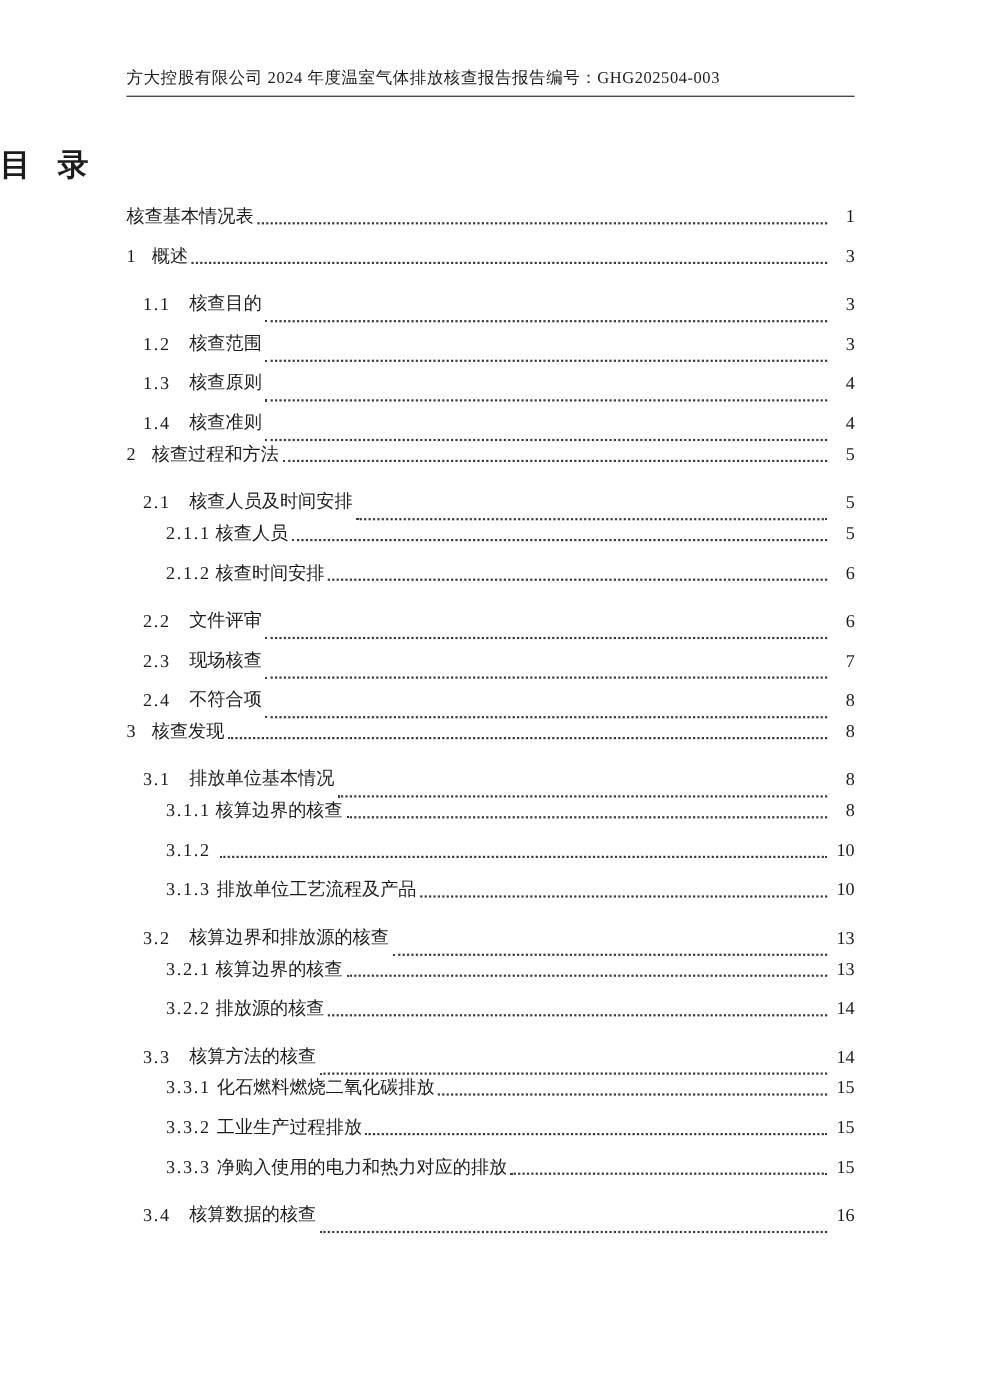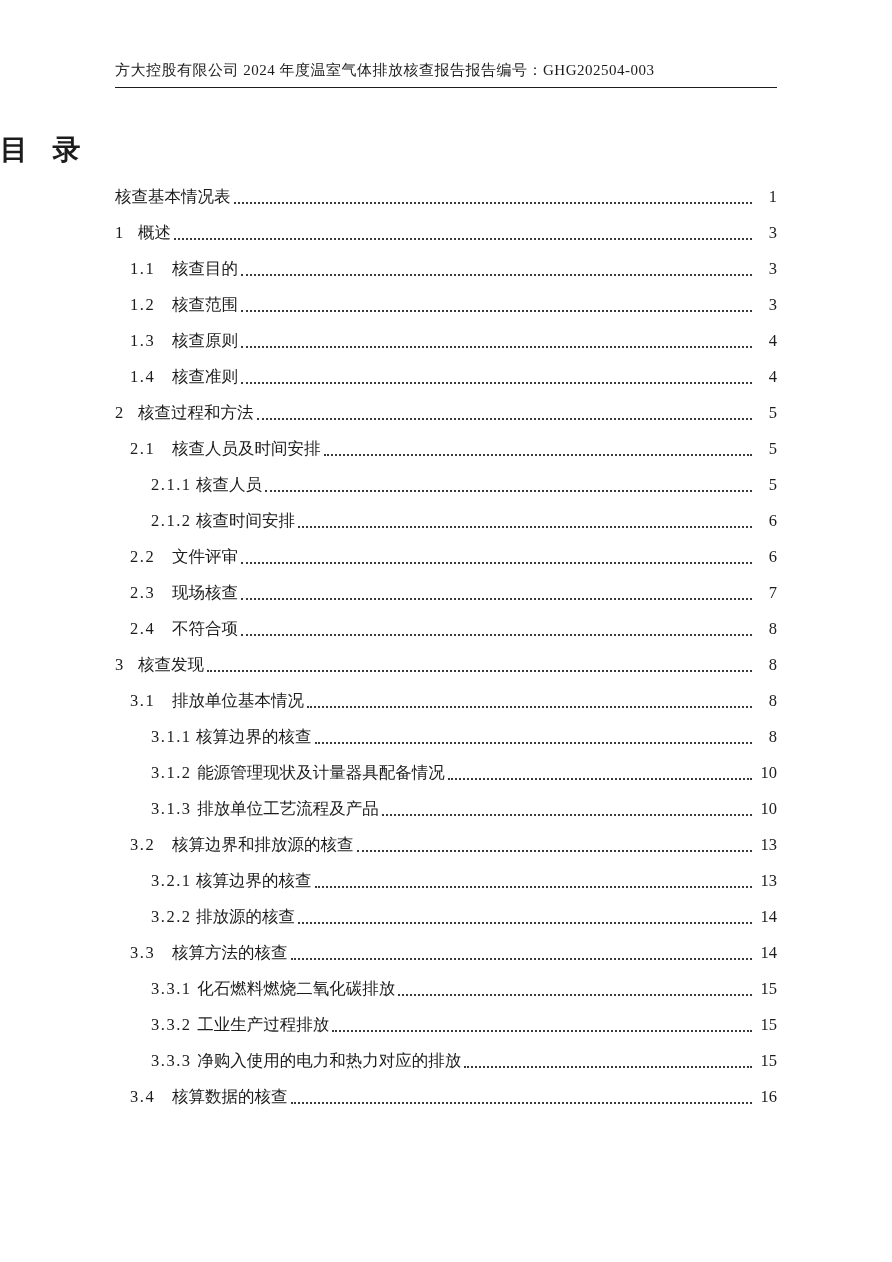--- a/index.html
+++ b/index.html
@@ -56,21 +56,21 @@
     height: 36px;
     font-size: 16.5px;
     cursor: pointer;
   }
   .toc-row .num {
     white-space: pre;
     letter-spacing: 1.5px;
     flex: 0 0 auto;
   }
   .toc-row.lvl0 { padding-left: 0; }
-  .toc-row.lvl1 { padding-left: 15px; }
+  .toc-row.lvl1 { padding-left: 15px; align-items: flex-end; }
   .toc-row.lvl2 { padding-left: 36px; }
   .toc-row.lvl0 .num { min-width: 23px; }
   .toc-row.lvl1 .num { min-width: 42px; }
   .toc-row.lvl2 .num { min-width: 45px; }
   .toc-row .entry-title {
     white-space: nowrap;
     flex: 0 0 auto;
   }
   .toc-row .leader {
     flex: 1 1 auto;
@@ -192,21 +192,20 @@
       <span class="pagenum">8</span>
     </div>
       <div class="toc-row lvl2">
       <span class="num">3.1.1</span>
       <span class="entry-title">核算边界的核查</span>
       <span class="leader"></span>
       <span class="pagenum">8</span>
     </div>
       <div class="toc-row lvl2">
       <span class="num">3.1.2 </span>
-      <span class="entry-title">能源管理现状及计量器具配备情况</span>
       <span class="leader"></span>
       <span class="pagenum">10</span>
     </div>
       <div class="toc-row lvl2">
       <span class="num">3.1.3 </span>
       <span class="entry-title">排放单位工艺流程及产品</span>
       <span class="leader"></span>
       <span class="pagenum">10</span>
     </div>
       <div class="toc-row lvl1">

